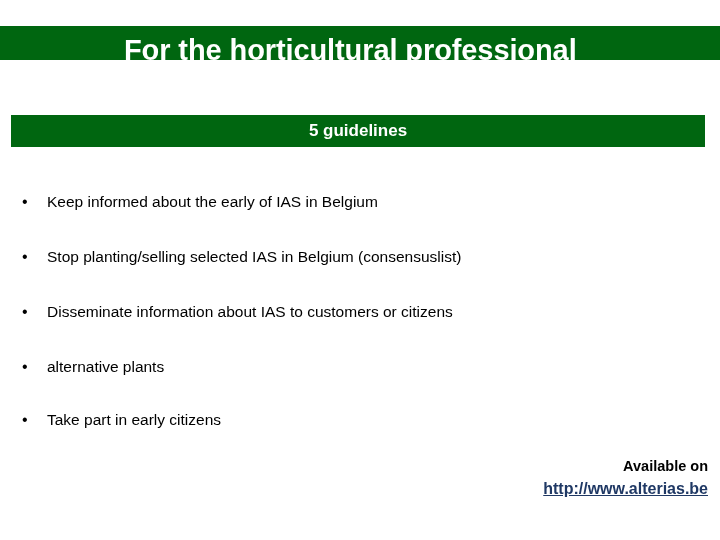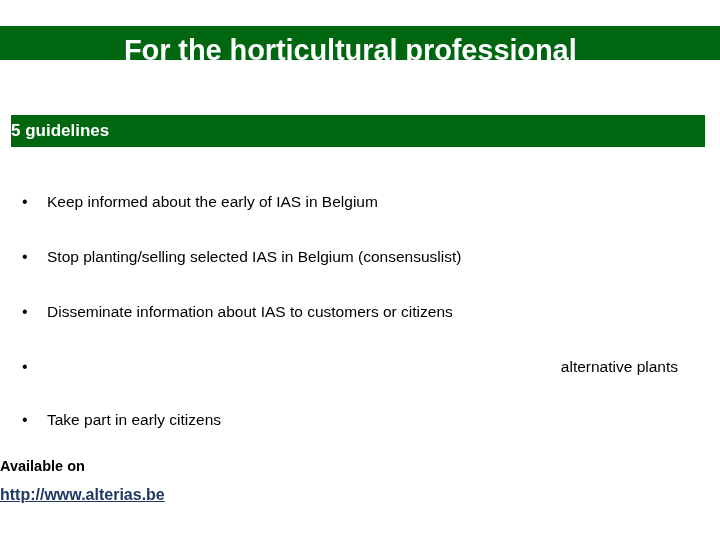--- a/index.html
+++ b/index.html
@@ -57,20 +57,21 @@
     height: 32px;
     background: #006610;
   }
   .subtitle-text {
     position: absolute;
     left: 0;
     top: 0;
     width: 694px;
     height: 32px;
     line-height: 31px;
+    text-align: center;
     color: #ffffff;
     font-family: "Liberation Sans", sans-serif;
     font-weight: bold;
     font-size: 17px;
     white-space: nowrap;
   }
 
   
   .bullet-list {
     position: absolute;
@@ -96,45 +97,44 @@
     line-height: 31px;
     font-size: 16px;
     color: #000000;
     text-align: left;
   }
   .bullet-item .btext {
     display: block;
   }
   .bullet-item .btext-cont {
     display: block;
-    text-align: right;
   }
   .bullet-item.two-line {
     margin-bottom: 22px;
   }
 
   
   .footer {
     position: absolute;
     left: 0;
     top: 456px;
     width: 708px;
-    text-align: left;
+    text-align: right;
   }
   .footer-label {
     display: block;
     color: #000000;
     font-family: "Liberation Sans", sans-serif;
     font-weight: bold;
     font-size: 14.5px;
     line-height: 20px;
   }
   .footer-link {
     display: inline-block;
-    margin-top: 8px;
+    margin-top: 2px;
     color: #1F3864;
     font-family: "Liberation Sans", sans-serif;
     font-weight: bold;
     font-size: 16px;
     line-height: 21px;
     text-decoration: underline;
     cursor: pointer;
   }
 </style>
 </head>

